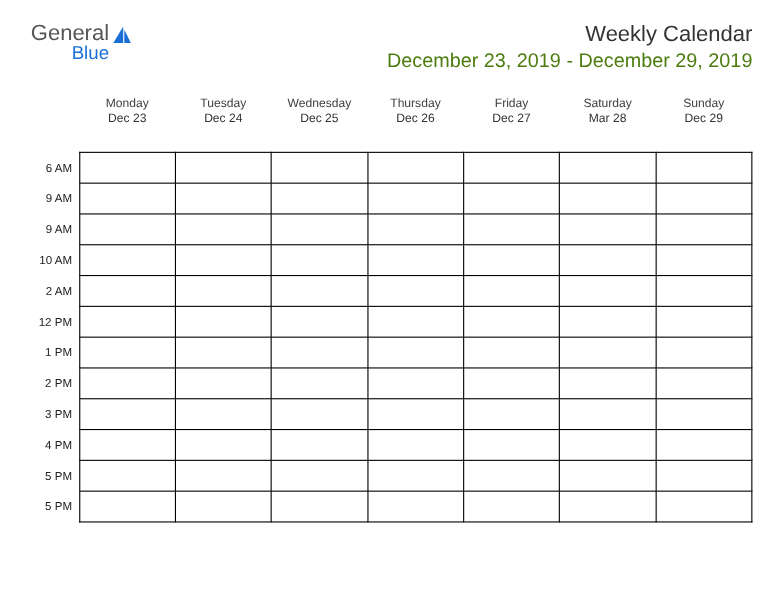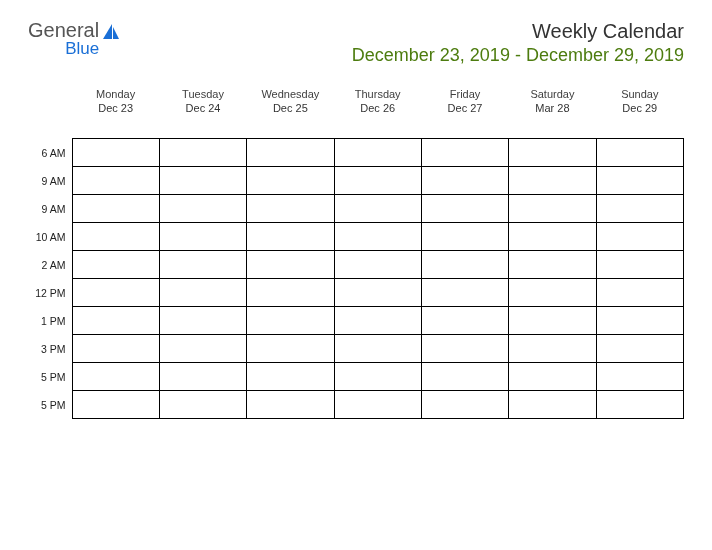--- a/index.html
+++ b/index.html
@@ -200,21 +200,41 @@
         <td class="time-label">1 PM</td>
         <td class="slot"></td>
         <td class="slot"></td>
         <td class="slot"></td>
         <td class="slot"></td>
         <td class="slot"></td>
         <td class="slot"></td>
         <td class="slot"></td>
       </tr>
       <tr>
+        <td class="time-label">2 PM</td>
+        <td class="slot"></td>
+        <td class="slot"></td>
+        <td class="slot"></td>
+        <td class="slot"></td>
+        <td class="slot"></td>
+        <td class="slot"></td>
+        <td class="slot"></td>
+      </tr>
+      <tr>
         <td class="time-label">3 PM</td>
+        <td class="slot"></td>
+        <td class="slot"></td>
+        <td class="slot"></td>
+        <td class="slot"></td>
+        <td class="slot"></td>
+        <td class="slot"></td>
+        <td class="slot"></td>
+      </tr>
+      <tr>
+        <td class="time-label">4 PM</td>
         <td class="slot"></td>
         <td class="slot"></td>
         <td class="slot"></td>
         <td class="slot"></td>
         <td class="slot"></td>
         <td class="slot"></td>
         <td class="slot"></td>
       </tr>
       <tr>
         <td class="time-label">5 PM</td>

